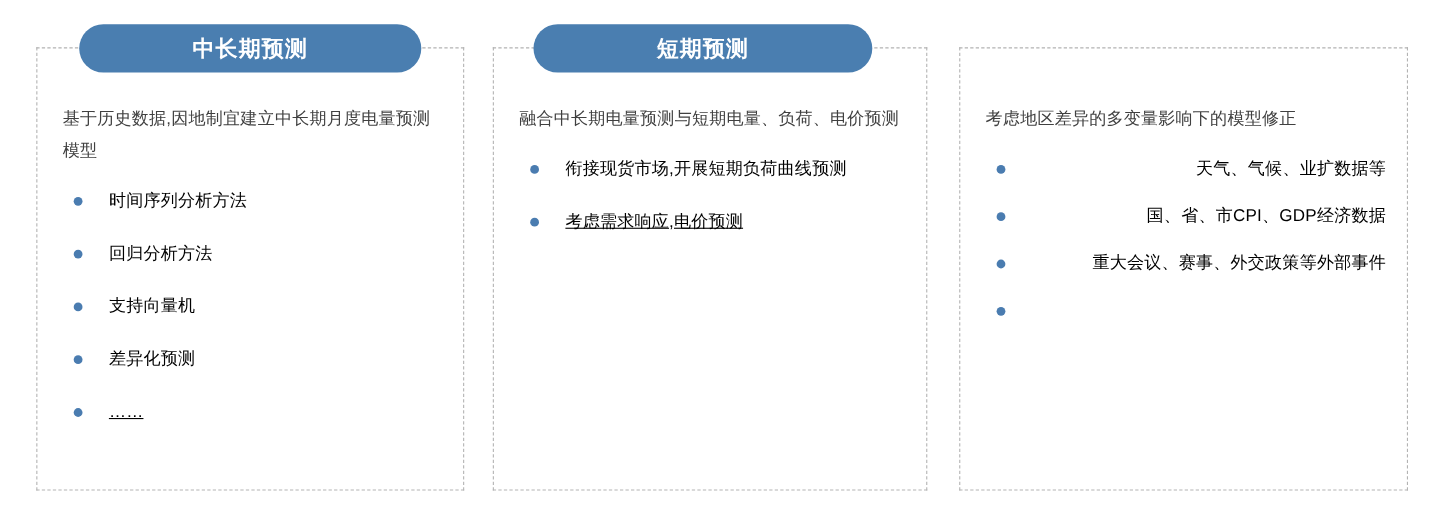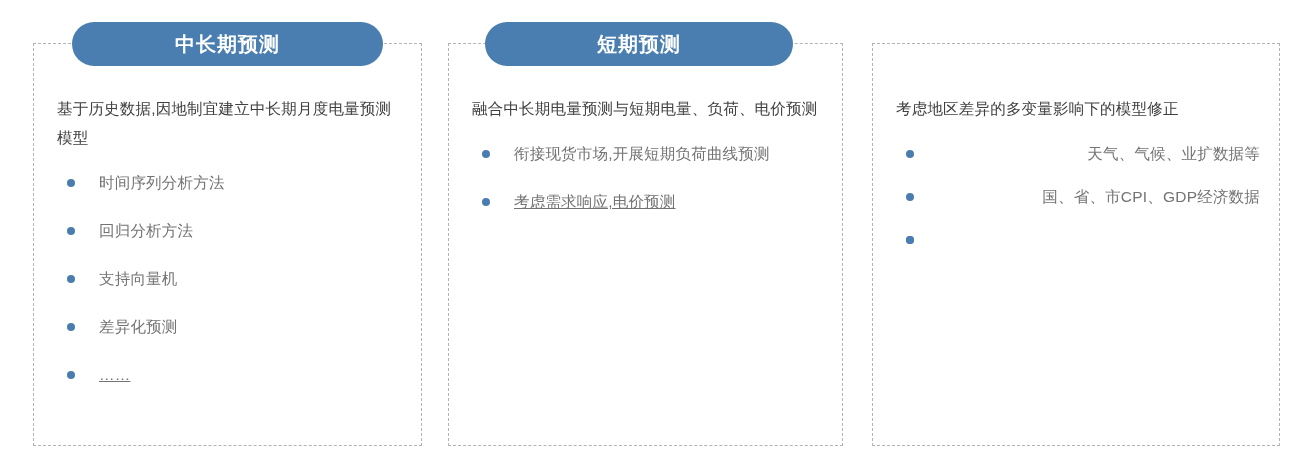--- a/index.html
+++ b/index.html
@@ -67,21 +67,21 @@
     letter-spacing: 0.2px;
   }
   .bullet-list {
     list-style: none;
     margin: 0;
     padding: 0;
   }
   .bullet-item {
     position: relative;
     padding-left: 42px;
-    color: #737373;
+    color: #000000;
     font-size: 15.5px;
     line-height: 29px;
     letter-spacing: 0.2px;
     margin-bottom: 19px;
   }
   .bullet-item:last-child {
     margin-bottom: 0;
     text-decoration: underline;
   }
   .bullet-dot {
@@ -165,20 +165,21 @@
         <li class="bullet-item">
           <span class="bullet-dot"></span>
           <span>天气、气候、业扩数据等</span>
         </li>
         <li class="bullet-item">
           <span class="bullet-dot"></span>
           <span>国、省、市CPI、GDP经济数据</span>
         </li>
         <li class="bullet-item">
           <span class="bullet-dot"></span>
+          <span>重大会议、赛事、外交政策等外部事件</span>
         </li>
         <li class="bullet-item">
           <span class="bullet-dot"></span>
         </li>
       </ul>
     </div>
   </section>
 
 </div>
 

